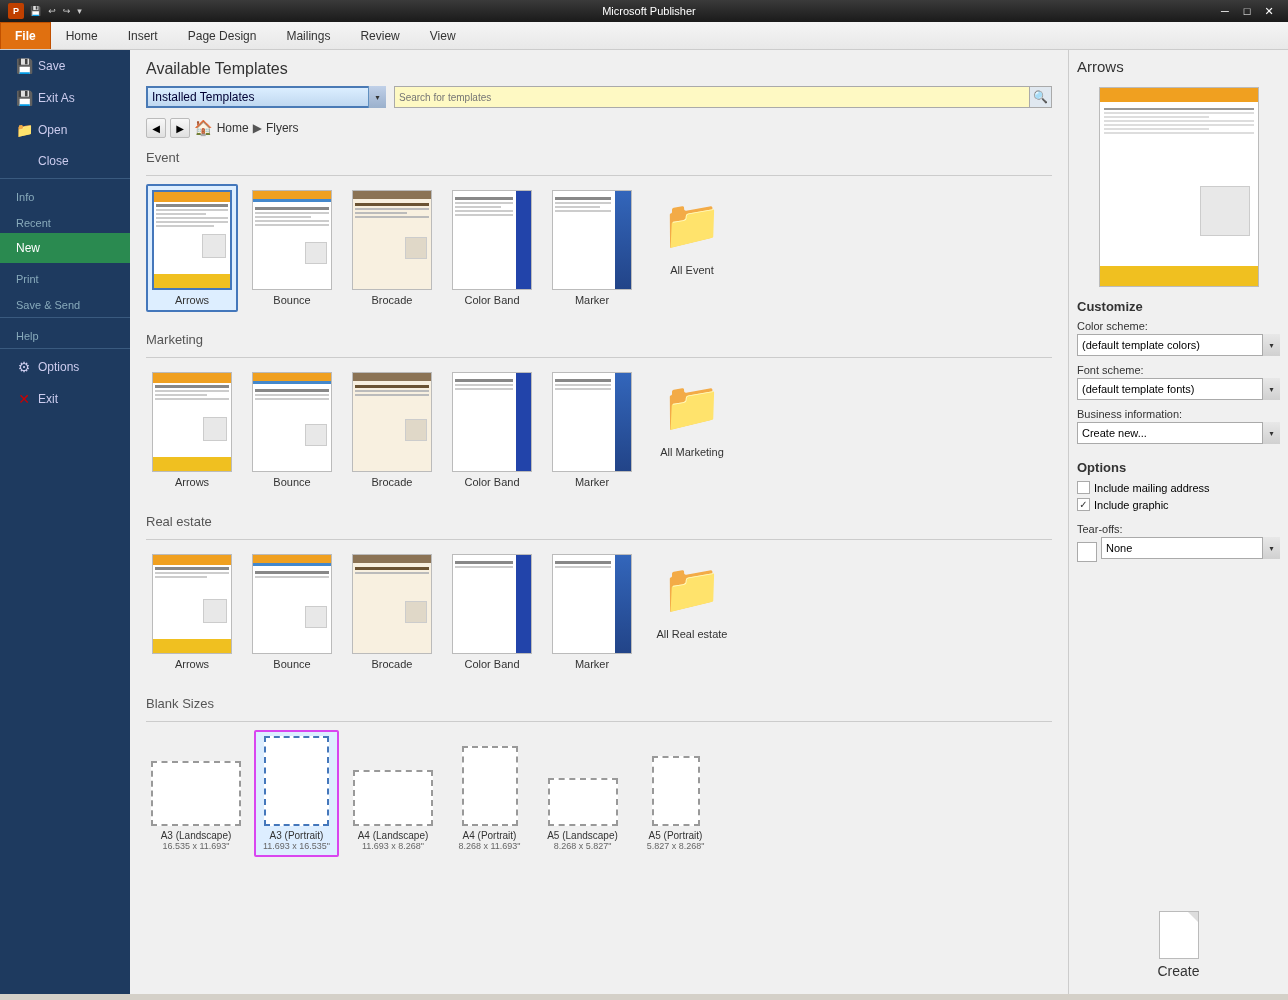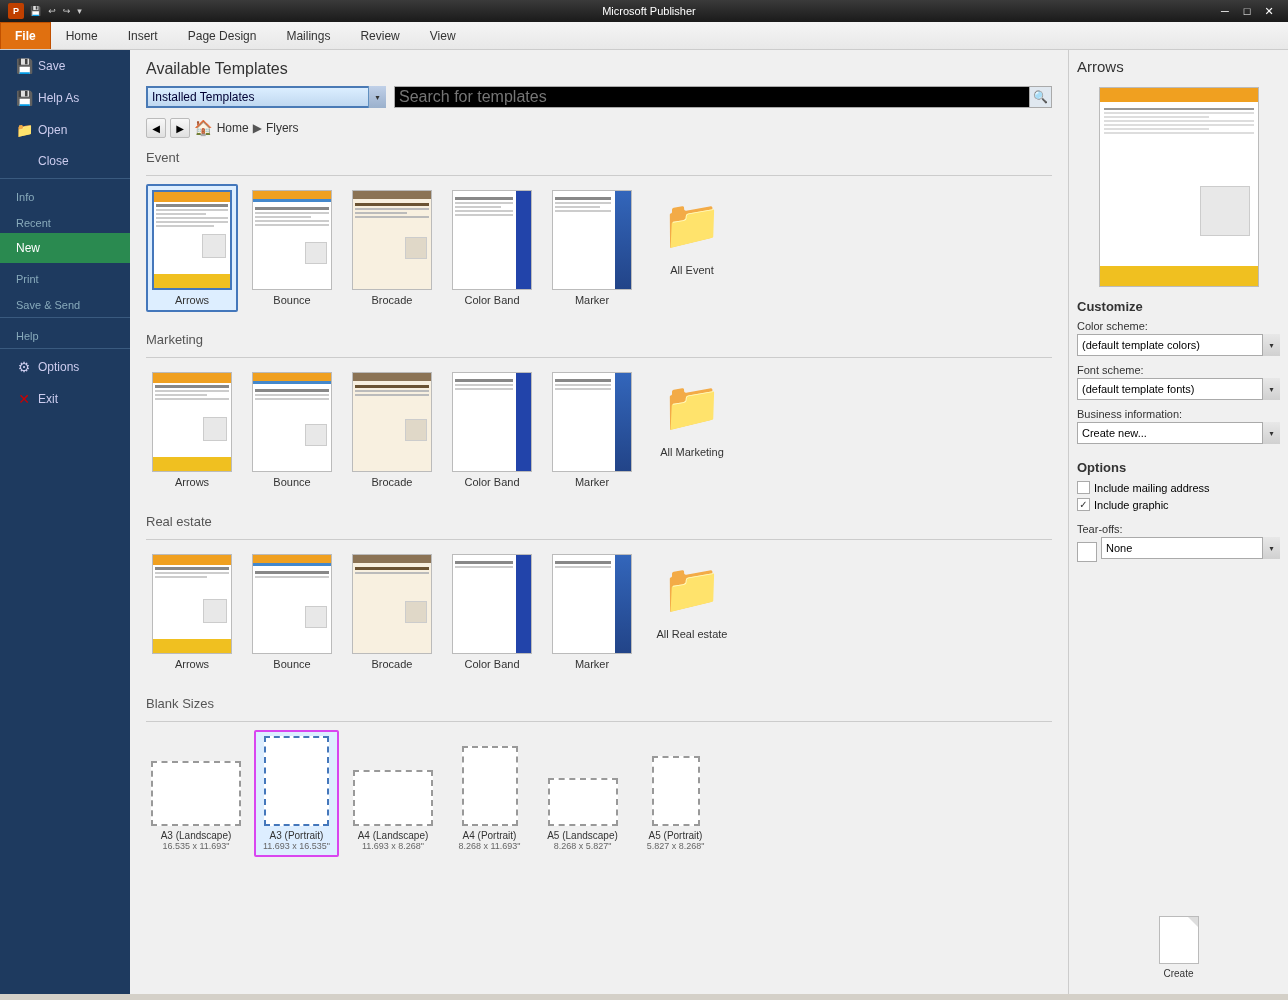--- a/index.html
+++ b/index.html
@@ -100,24 +100,24 @@
       justify-content: center;
       font-size: 8px;
       color: #333;
       pointer-events: none;
     }
     .search-box-wrapper { display: flex; align-items: center; flex: 1; margin-left: auto; }
     .search-input {
       flex: 1;
       height: 22px;
       border: 1px solid #aaa;
-      font-size: 16px;
+      font-size: 10px;
       padding: 0 4px;
       color: #888;
-      background: #000000;
+      background: #fef9c3;
       outline: none;
     }
     .search-btn { width: 22px; height: 22px; background: #e0e8f0; border: 1px solid #aaa; border-left: none; display: flex; align-items: center; justify-content: center; cursor: pointer; font-size: 12px; }
 
     
     .breadcrumb-bar { padding: 4px 16px; display: flex; align-items: center; gap: 4px; font-size: 12px; }
     .nav-btn { width: 20px; height: 20px; background: linear-gradient(to bottom, #f8f8f8, #e0e0e0); border: 1px solid #bbb; display: flex; align-items: center; justify-content: center; cursor: pointer; font-size: 10px; border-radius: 2px; }
     .breadcrumb-arrow { color: #555; }
 
     
@@ -237,21 +237,21 @@
       display: flex;
       flex-direction: column;
       align-items: center;
       cursor: pointer;
       padding: 6px;
       border: 1px solid transparent;
       border-radius: 2px;
     }
     .create-btn-icon { width: 40px; height: 48px; background: white; border: 1px solid #bbb; margin-bottom: 4px; position: relative; }
     .create-btn-icon::after { content: ''; position: absolute; top: 0; right: 0; width: 0; height: 0; border-top: 10px solid #ddd; border-left: 10px solid transparent; }
-    .create-btn-label { font-size: 10px; color: #333; text-align: center; }
+    .create-btn-label { font-size: 14px; color: #333; text-align: center; }
 
     
     .templates-scroll::-webkit-scrollbar { width: 16px; }
     .templates-scroll::-webkit-scrollbar-track { background: #f0f0f0; }
     .templates-scroll::-webkit-scrollbar-thumb { background: linear-gradient(to right, #c0c0c0, #d8d8d8, #c0c0c0); border: 1px solid #aaa; }
 
     
     .thumb-content { width: 100%; height: 100%; position: relative; background: white; }
   </style>
 </head>
@@ -289,21 +289,21 @@
 
 <div class="app-body">
 
   <div class="sidebar">
     <div class="sidebar-item">
       <span class="sidebar-icon">💾</span>
       <span>Save</span>
     </div>
     <div class="sidebar-item">
       <span class="sidebar-icon">💾</span>
-      <span>Help As</span>
+      <span>Exit As</span>
     </div>
     <div class="sidebar-item">
       <span class="sidebar-icon">📁</span>
       <span>Open</span>
     </div>
     <div class="sidebar-item">
       <span class="sidebar-icon"></span>
       <span>Close</span>
     </div>
     <div class="sidebar-divider"></div>

